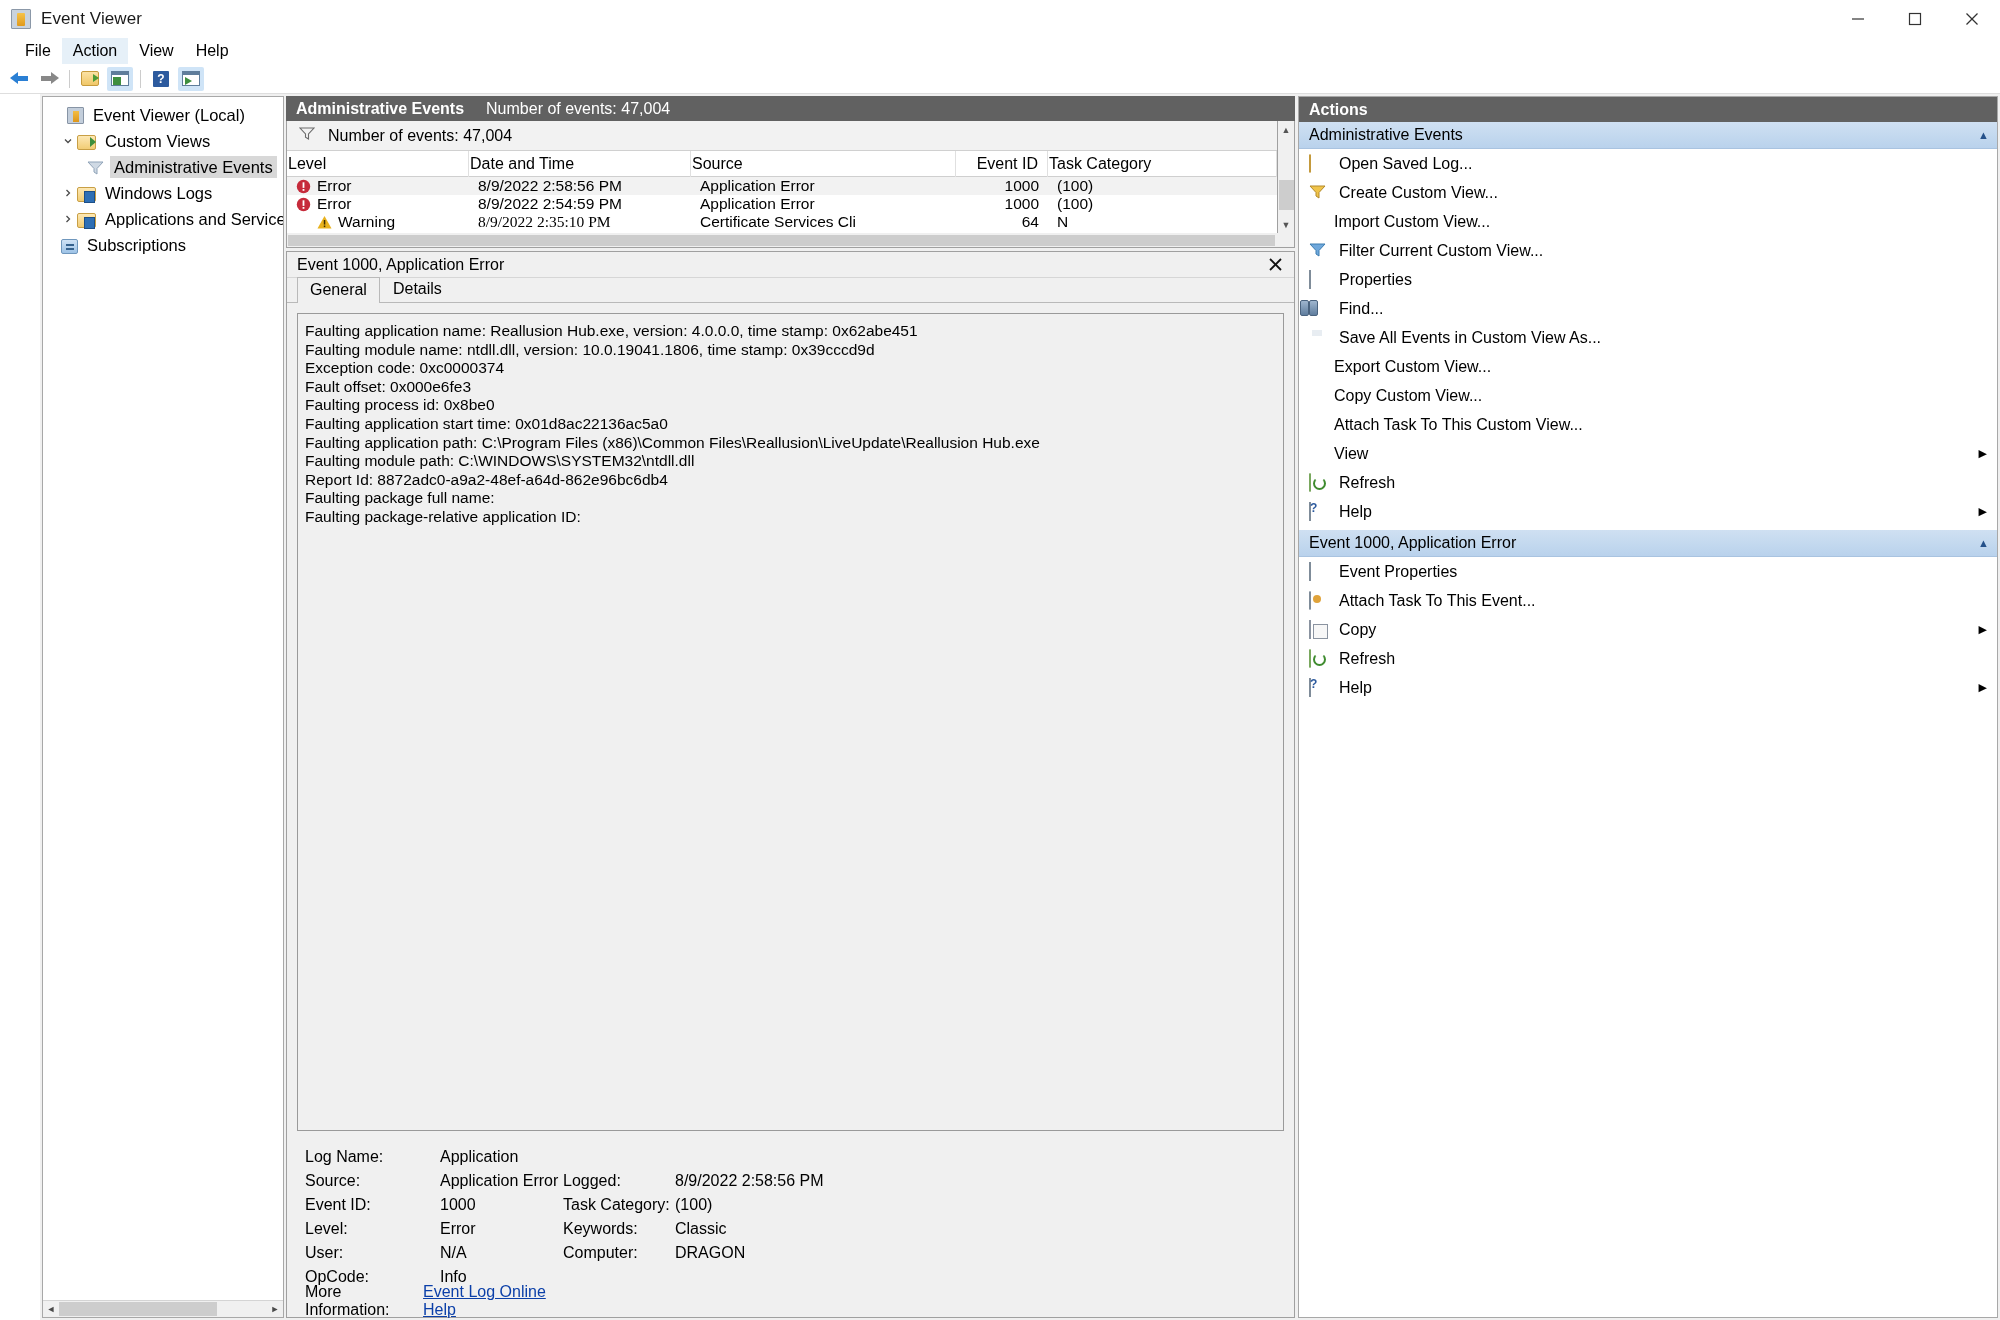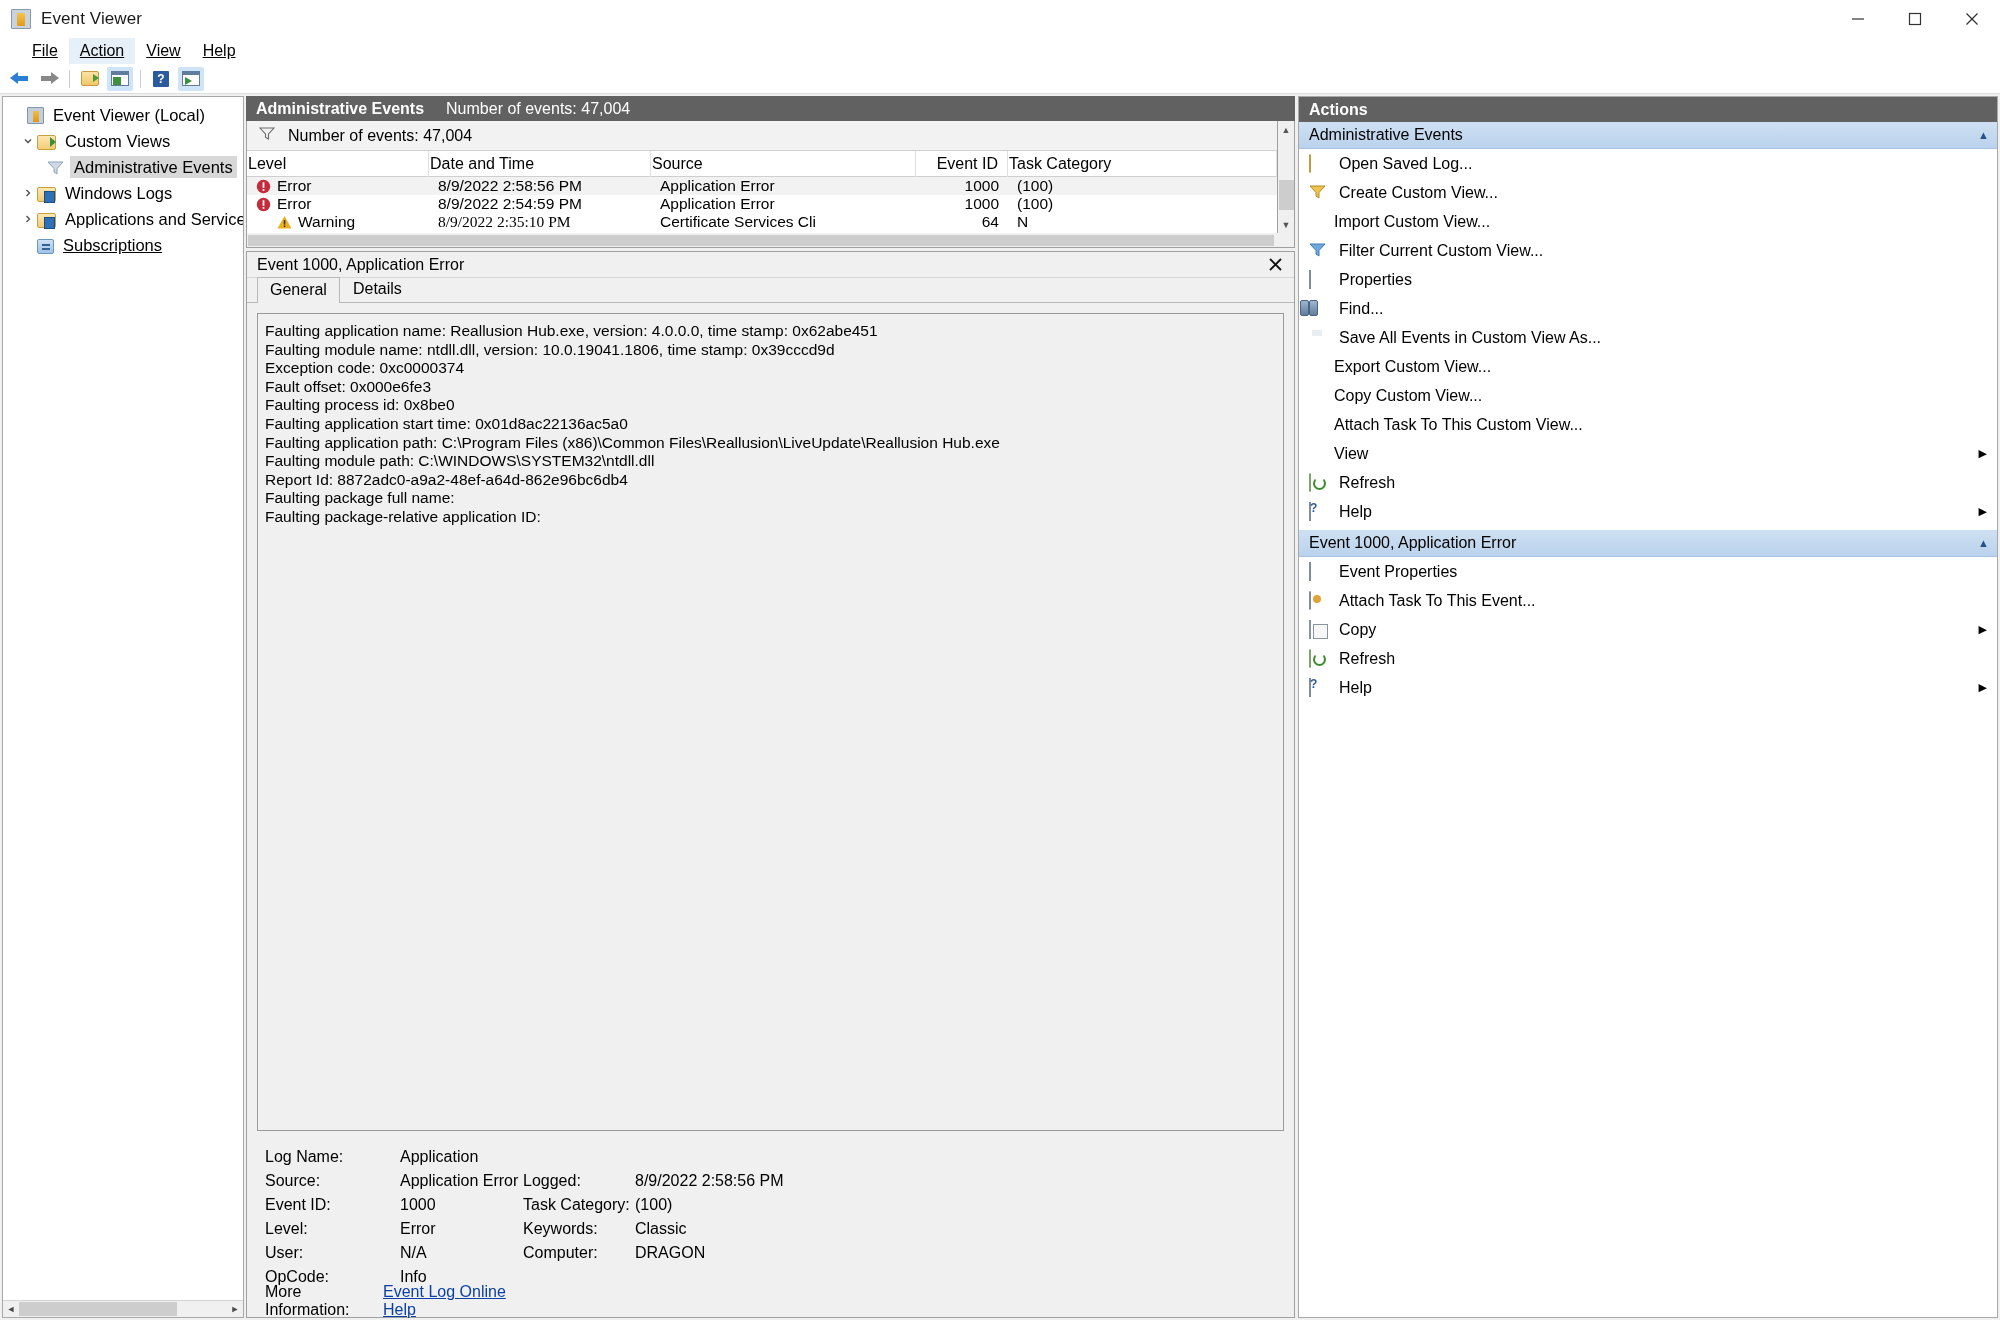--- a/index.html
+++ b/index.html
@@ -56,24 +56,23 @@
     display: flex; align-items: center; justify-content: center;
     color: #333;
   }
   .win-btn svg { display: block; }
 
   
   .menubar {
     height: 26px;
     display: flex;
     align-items: flex-end;
-    padding-left: 21px;
+    padding-left: 14px;
     background: #ffffff;
     font-size: 16px;
-    text-decoration: underline;
   }
   .menu-item {
     padding: 3px 11px;
     color: #000;
     line-height: 20px;
   }
   .menu-item.active { background: #e6f0f8; }
 
   
   .toolbar {
@@ -154,20 +153,21 @@
     width: 0; height: 0;
     border-left: 7px solid #3f8f3f;
     border-top: 4px solid transparent; border-bottom: 4px solid transparent;
   }
 
   
   .main {
     display: flex;
     height: calc(1320px - 38px - 26px - 30px);
     background: #f0f0f0;
+    margin-left: 40px;
   }
 
   
   .tree-pane {
     width: 242px;
     background: #ffffff;
     border: 1px solid #a8a8a8;
     margin: 2px 0 2px 2px;
     display: flex; flex-direction: column;
     position: relative;
@@ -620,21 +620,21 @@
       <div class="tree-row" style="padding-left:16px;">
         <span class="twisty">
           <svg width="10" height="10" viewBox="0 0 10 10">
               <path d="M3.5 2 L6.5 5 L3.5 8" fill="none" stroke="#4a4a4a" stroke-width="1.3"></path>
             </svg>
         </span>
         <span class="ti ti-folder withlog"></span>
         <span class="tree-label">Applications and Services Logs</span>
       </div>
 
-      <div class="tree-row" style="padding-left:16px;text-decoration:underline;">
+      <div class="tree-row" style="">
         <span class="twisty"></span>
         <span class="ti ti-sub"></span>
         <span class="tree-label">Subscriptions</span>
       </div>
 
     </div>
     <div class="tree-hscroll">
       <div class="hs-arrow">◄</div>
       <div class="hs-track">
           <div class="hs-thumb"></div>

